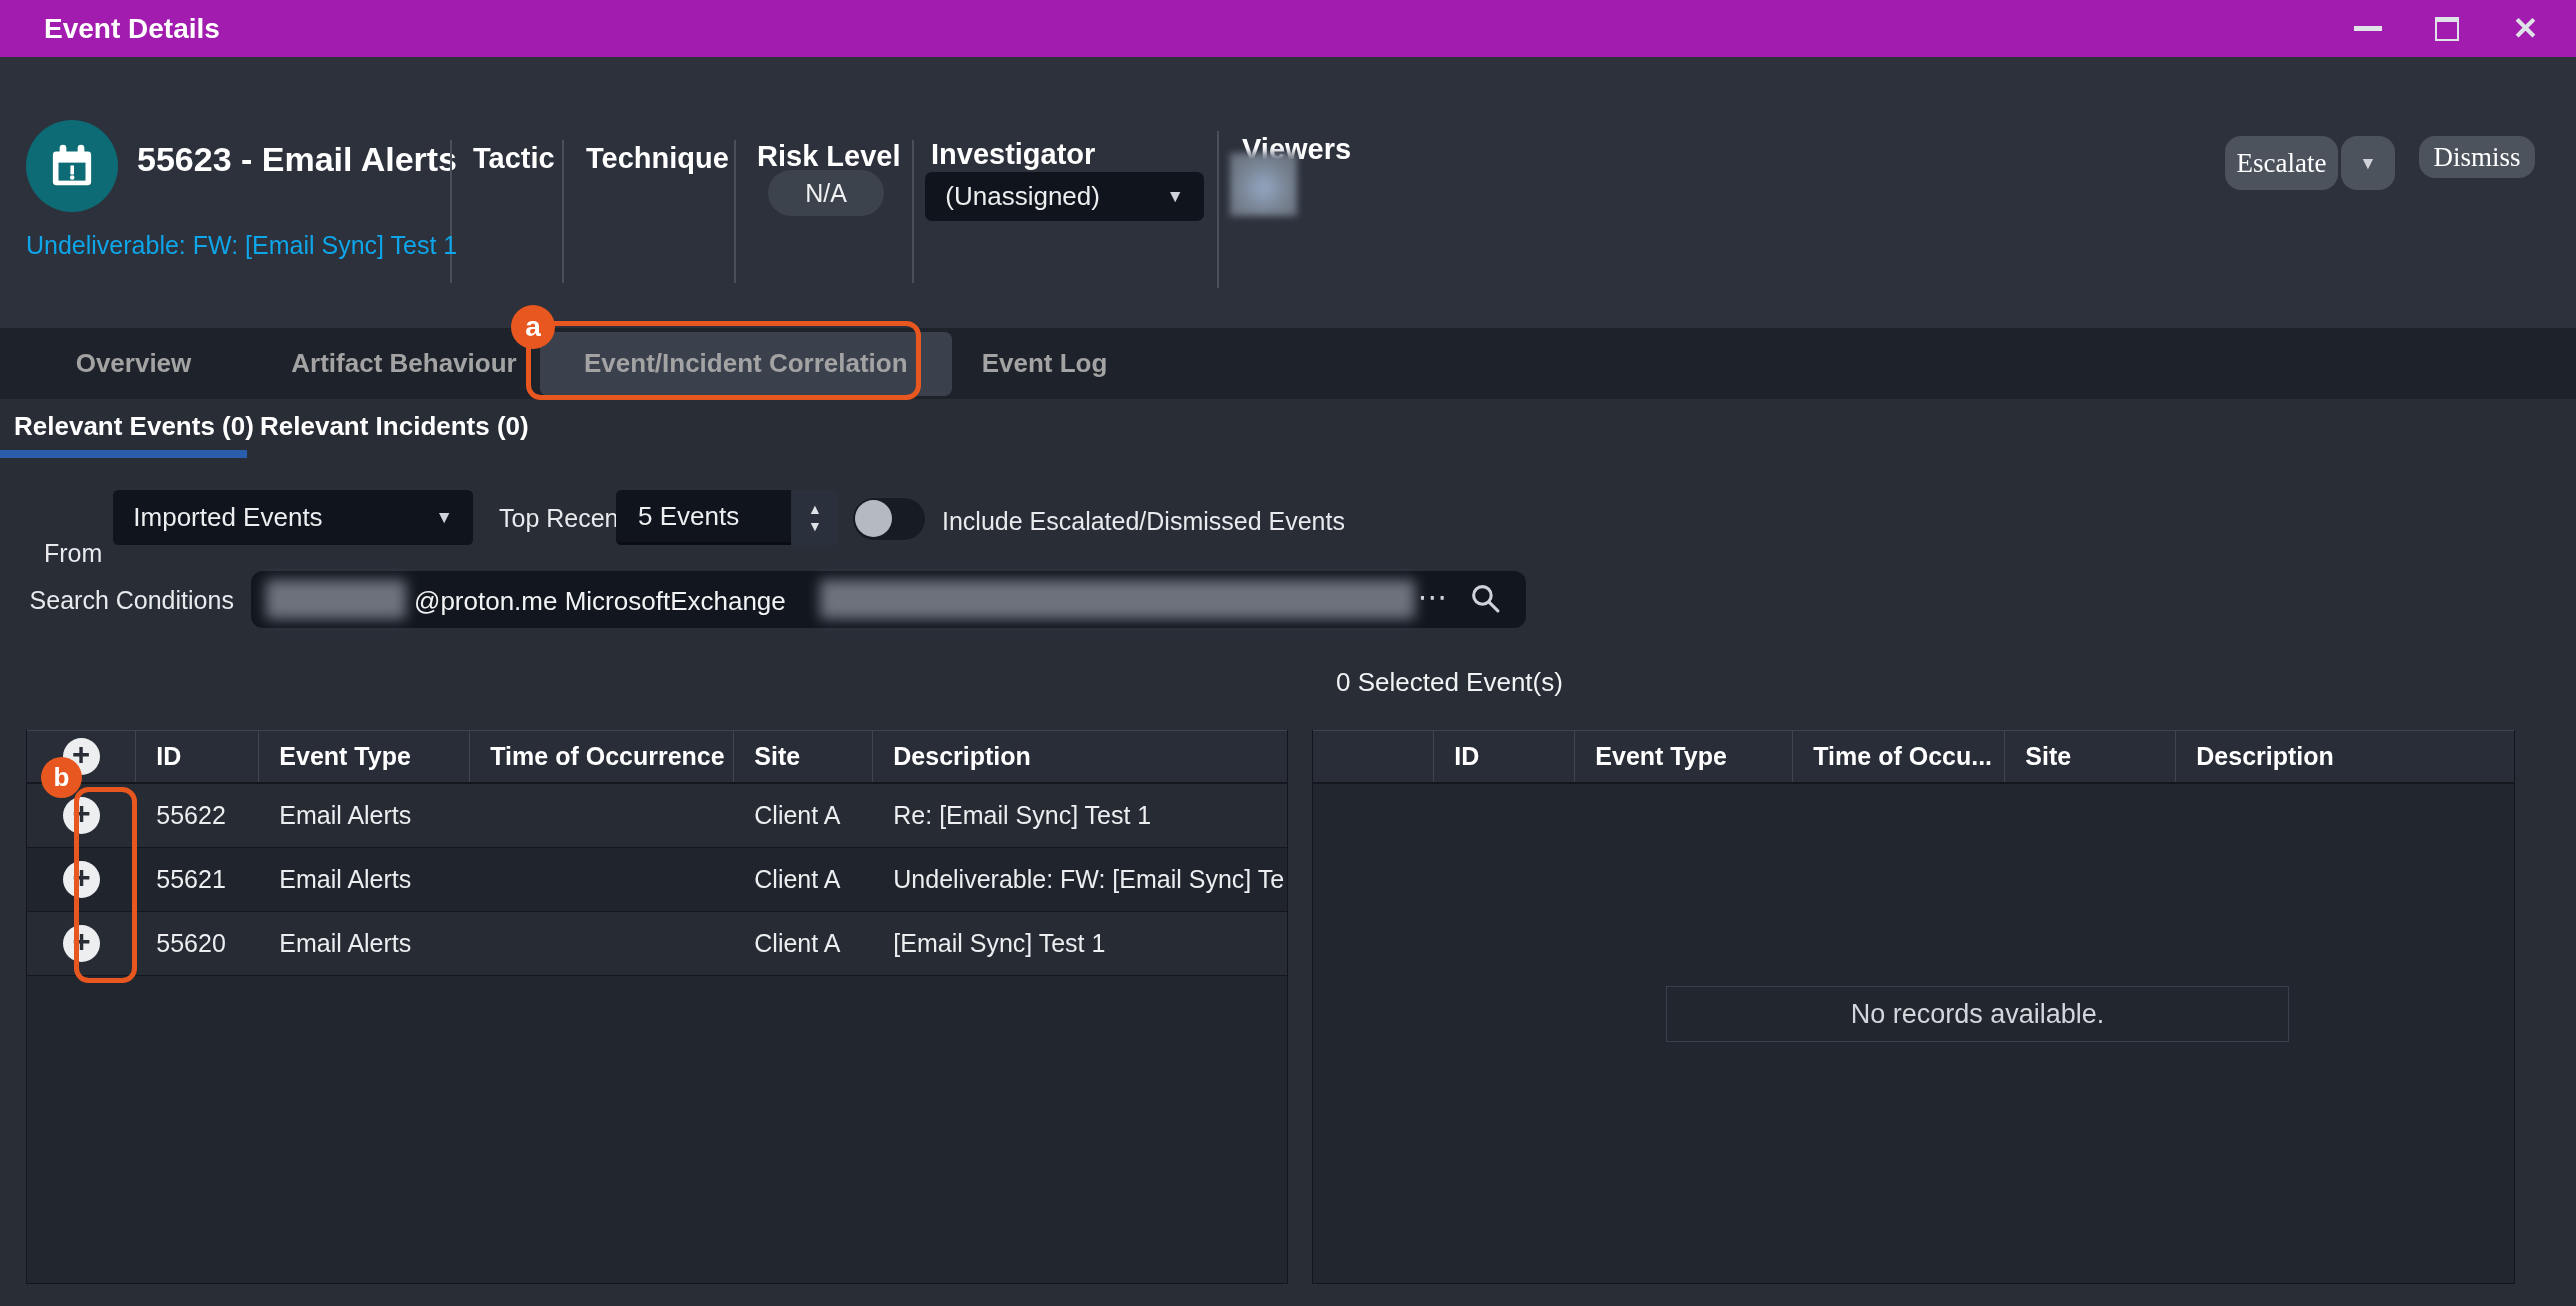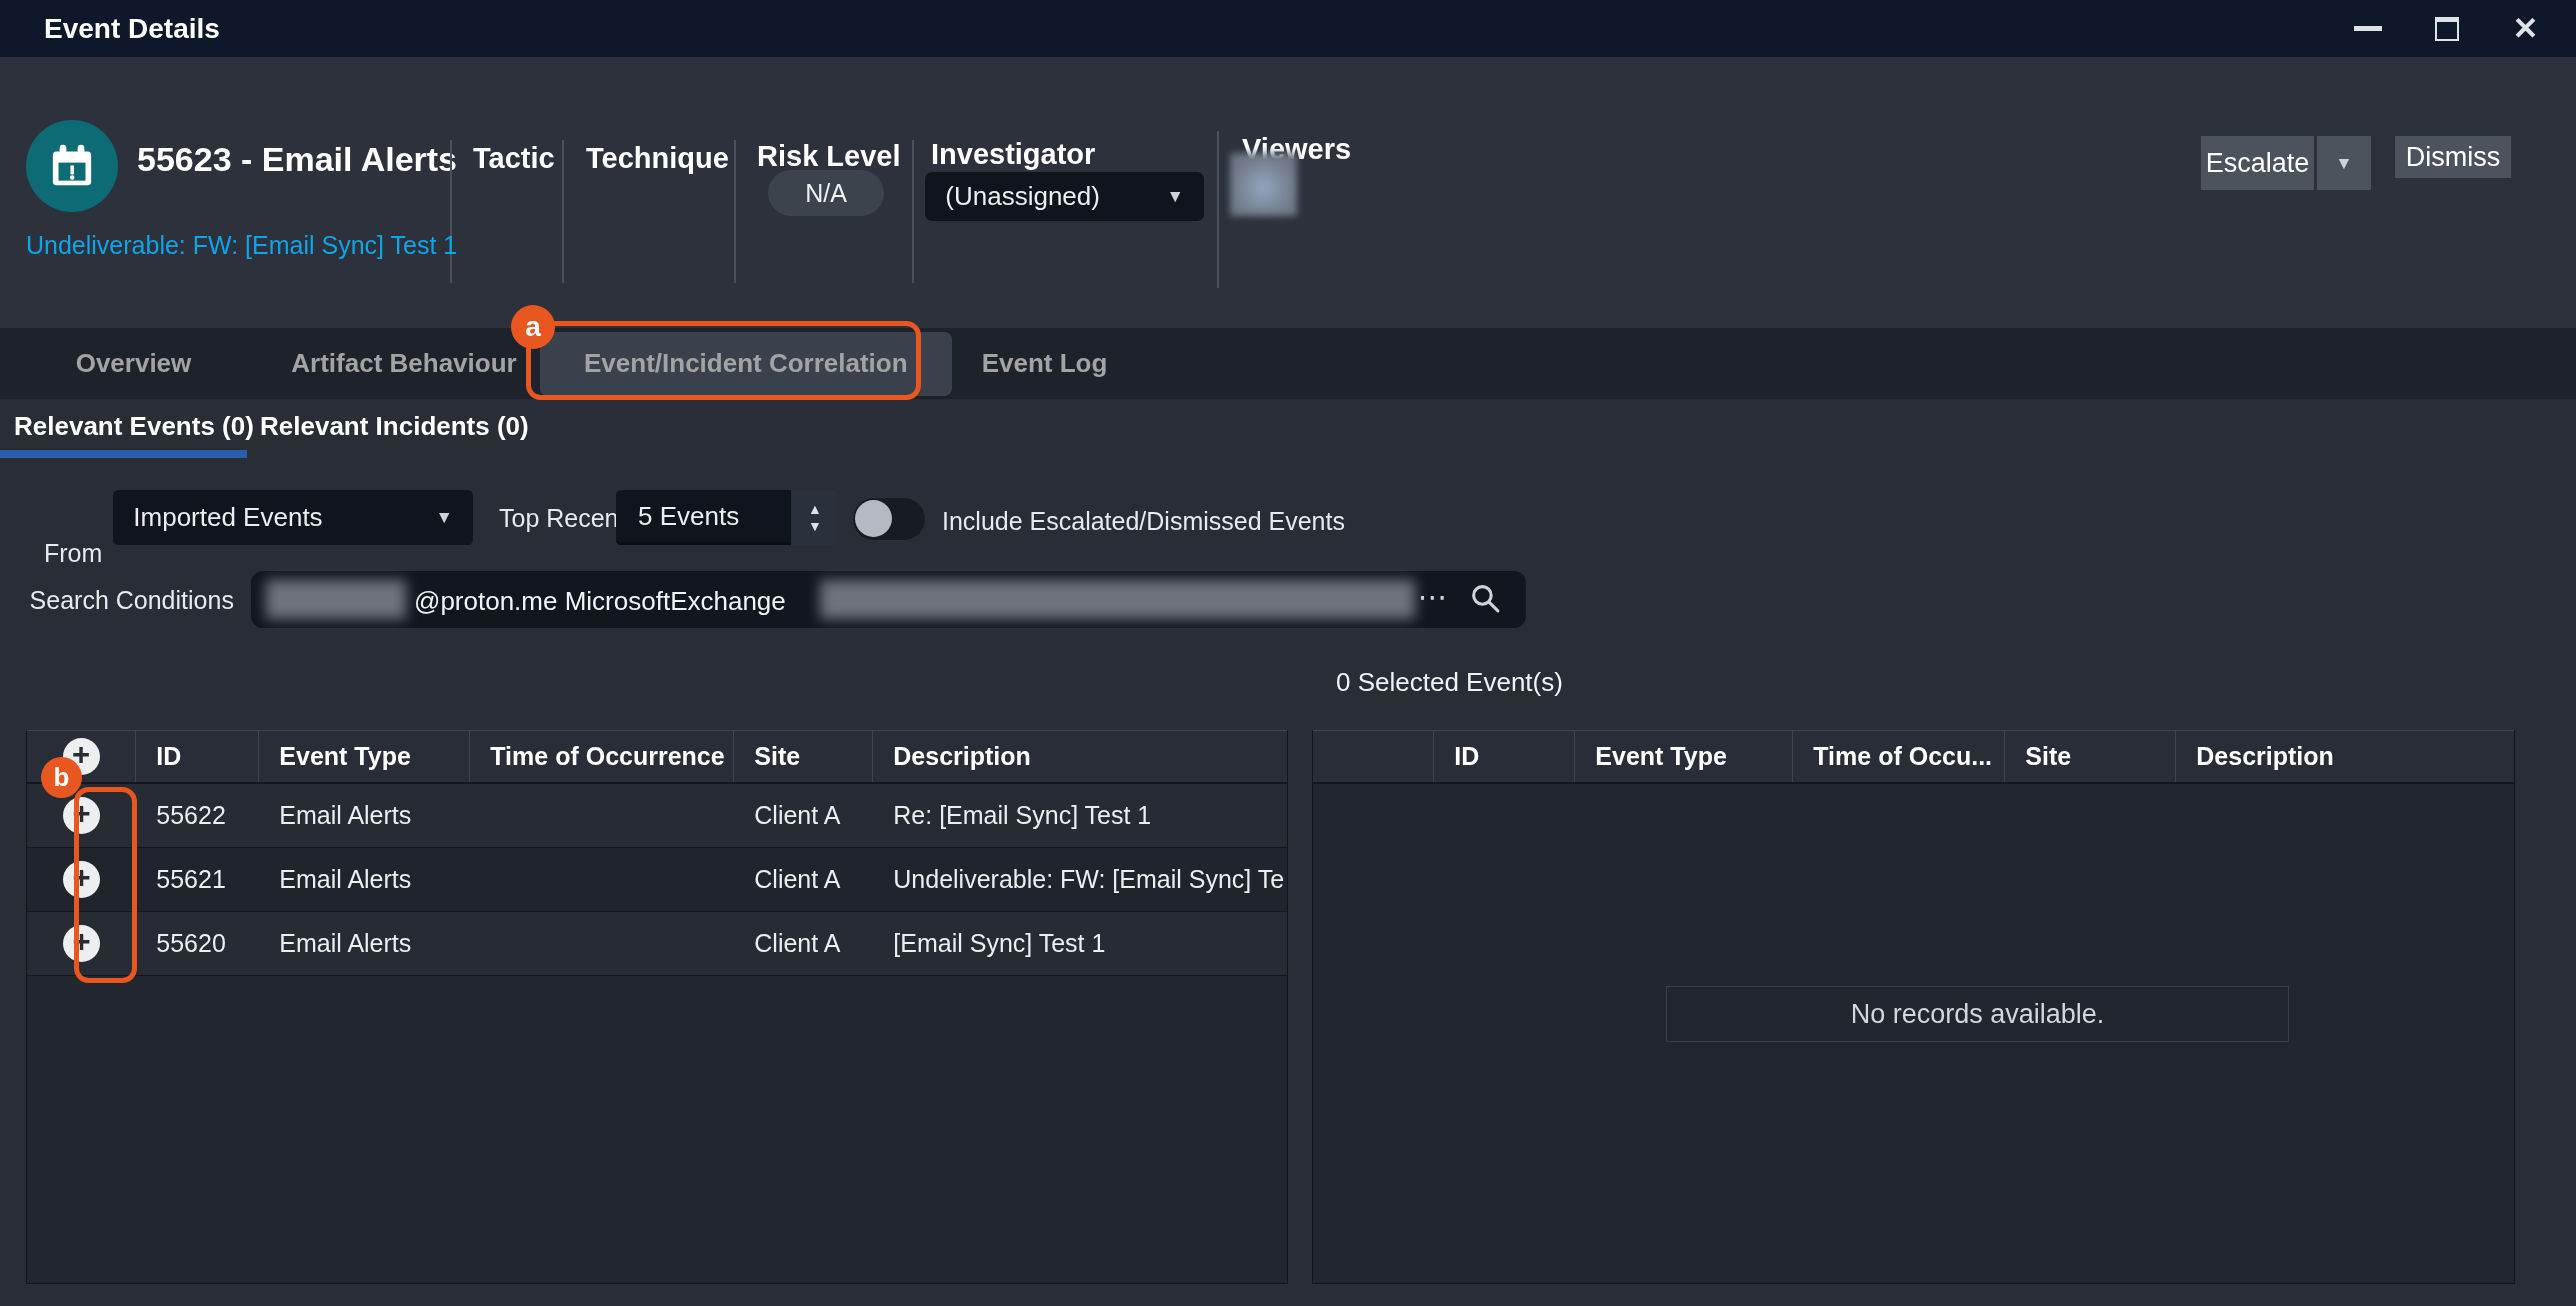--- a/index.html
+++ b/index.html
@@ -5,21 +5,21 @@
   * { margin:0; padding:0; box-sizing:border-box; }
   html,body { background:#1b1f26; }
   body { font-family:"Liberation Sans", sans-serif; }
   #root {
     position:relative; width:2576px; height:1306px; overflow:hidden;
     background:#282d36; color:#e8eaed;
   }
   .abs { position:absolute; }
 
   
-  .titlebar { left:0; top:0; width:2576px; height:57px; background:#0f172a;
+  .titlebar { left:0; top:0; width:2576px; height:57px; background:#a21caf;
     display:flex; align-items:center; justify-content:space-between; }
   .titlebar-title { font-size:28px; font-weight:bold; color:#fff; padding-left:44px; }
   .win-controls { display:flex; align-items:center; gap:48px; padding-right:35px; }
   .win-btn { width:31px; height:31px; display:flex; align-items:center; justify-content:center; color:#e8eaec; cursor:pointer; }
   .min-glyph { width:28px; height:4.6px; background:#dfe2e6; }
   .max-glyph { width:24px; height:24px; border:2.8px solid #dfe2e6; border-top-width:5.5px; }
   .close-glyph { font-size:31px; font-weight:bold; line-height:1; color:#dfe2e6; }
 
   
   .header { left:0; top:57px; width:2576px; height:271px; background:#2c313b; }
@@ -31,22 +31,22 @@
   .risk-pill { left:768px; top:113px; width:116px; height:46px; background:#3d434d;
     border-radius:24px; display:flex; align-items:center; justify-content:center;
     font-size:25px; color:#f0f1f3; }
   .inv-select { left:925px; top:115px; width:279px; height:49px; background:#10141c;
     border-radius:7px; display:flex; align-items:center; justify-content:space-between;
     padding:0 20.3px; font-size:26px; color:#eceef0; cursor:pointer; }
   .caret { font-size:17.5px; color:#cfd3d9; }
   .avatar { left:1230px; top:96px; width:67px; height:63px;
     background:radial-gradient(circle at 50% 55%, #93a7c2 0%, #76808f 55%, #666d79 100%);
     filter:blur(3.7px); }
-  .btn { background:#4c535d; border:none; border-radius:0; color:#fff;
-    font-size:27px; font-family:Liberation Sans, sans-serif; display:flex; align-items:center; justify-content:center; cursor:pointer; }
+  .btn { background:#4c535d; border:none; border-radius:16px; color:#fff;
+    font-size:27px; font-family:Liberation Serif, serif; display:flex; align-items:center; justify-content:center; cursor:pointer;margin-left:24px; }
   .subtitle { left:26px; top:174px; font-size:25px; color:#0ea5e9; white-space:nowrap; }
 
   
   .tabstrip { left:0; top:328px; width:2576px; height:71px; background:#1e232b; }
   .tab { position:absolute; top:0; height:71px; display:flex; align-items:center; justify-content:center;
     font-size:26px; font-weight:bold; color:#a3a3a3; cursor:pointer; white-space:nowrap; }
   .tab-active { top:3.7px; height:64px; background:#3a414d; border-radius:7.4px; padding:0 44px; }
 
   
   .anno-box { position:absolute; border:5.5px solid #E8571F; border-radius:14.8px; z-index:40; pointer-events:none; }

